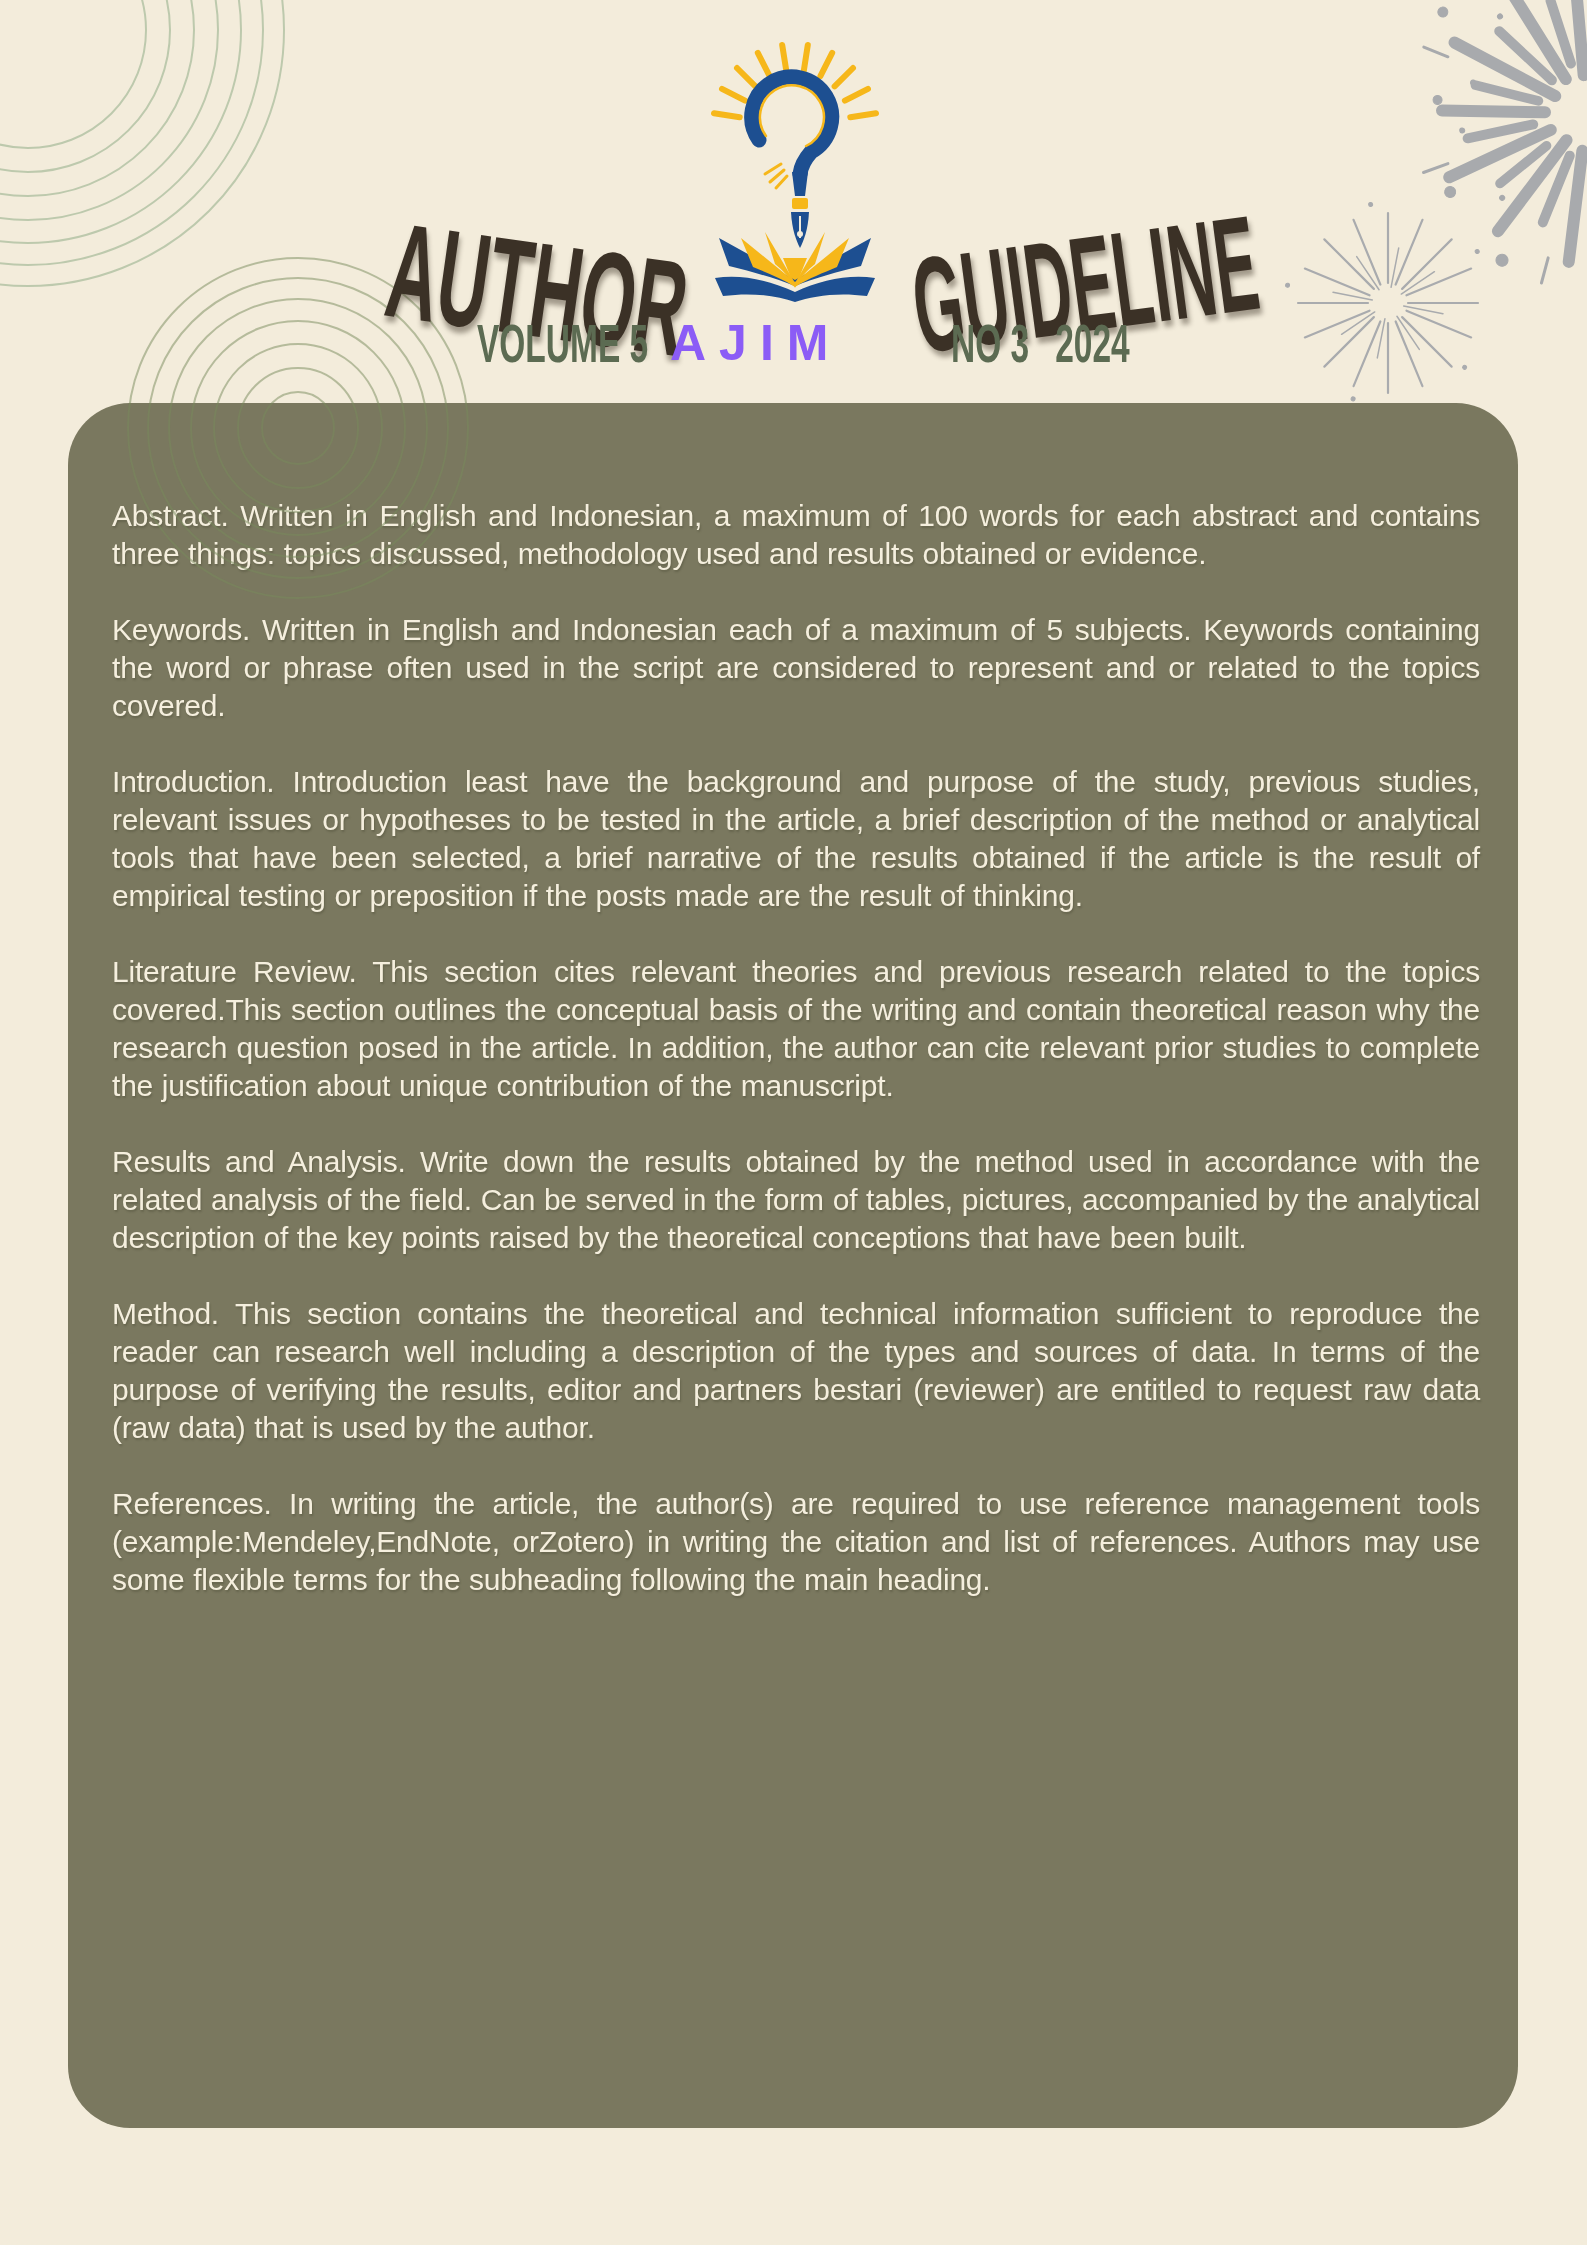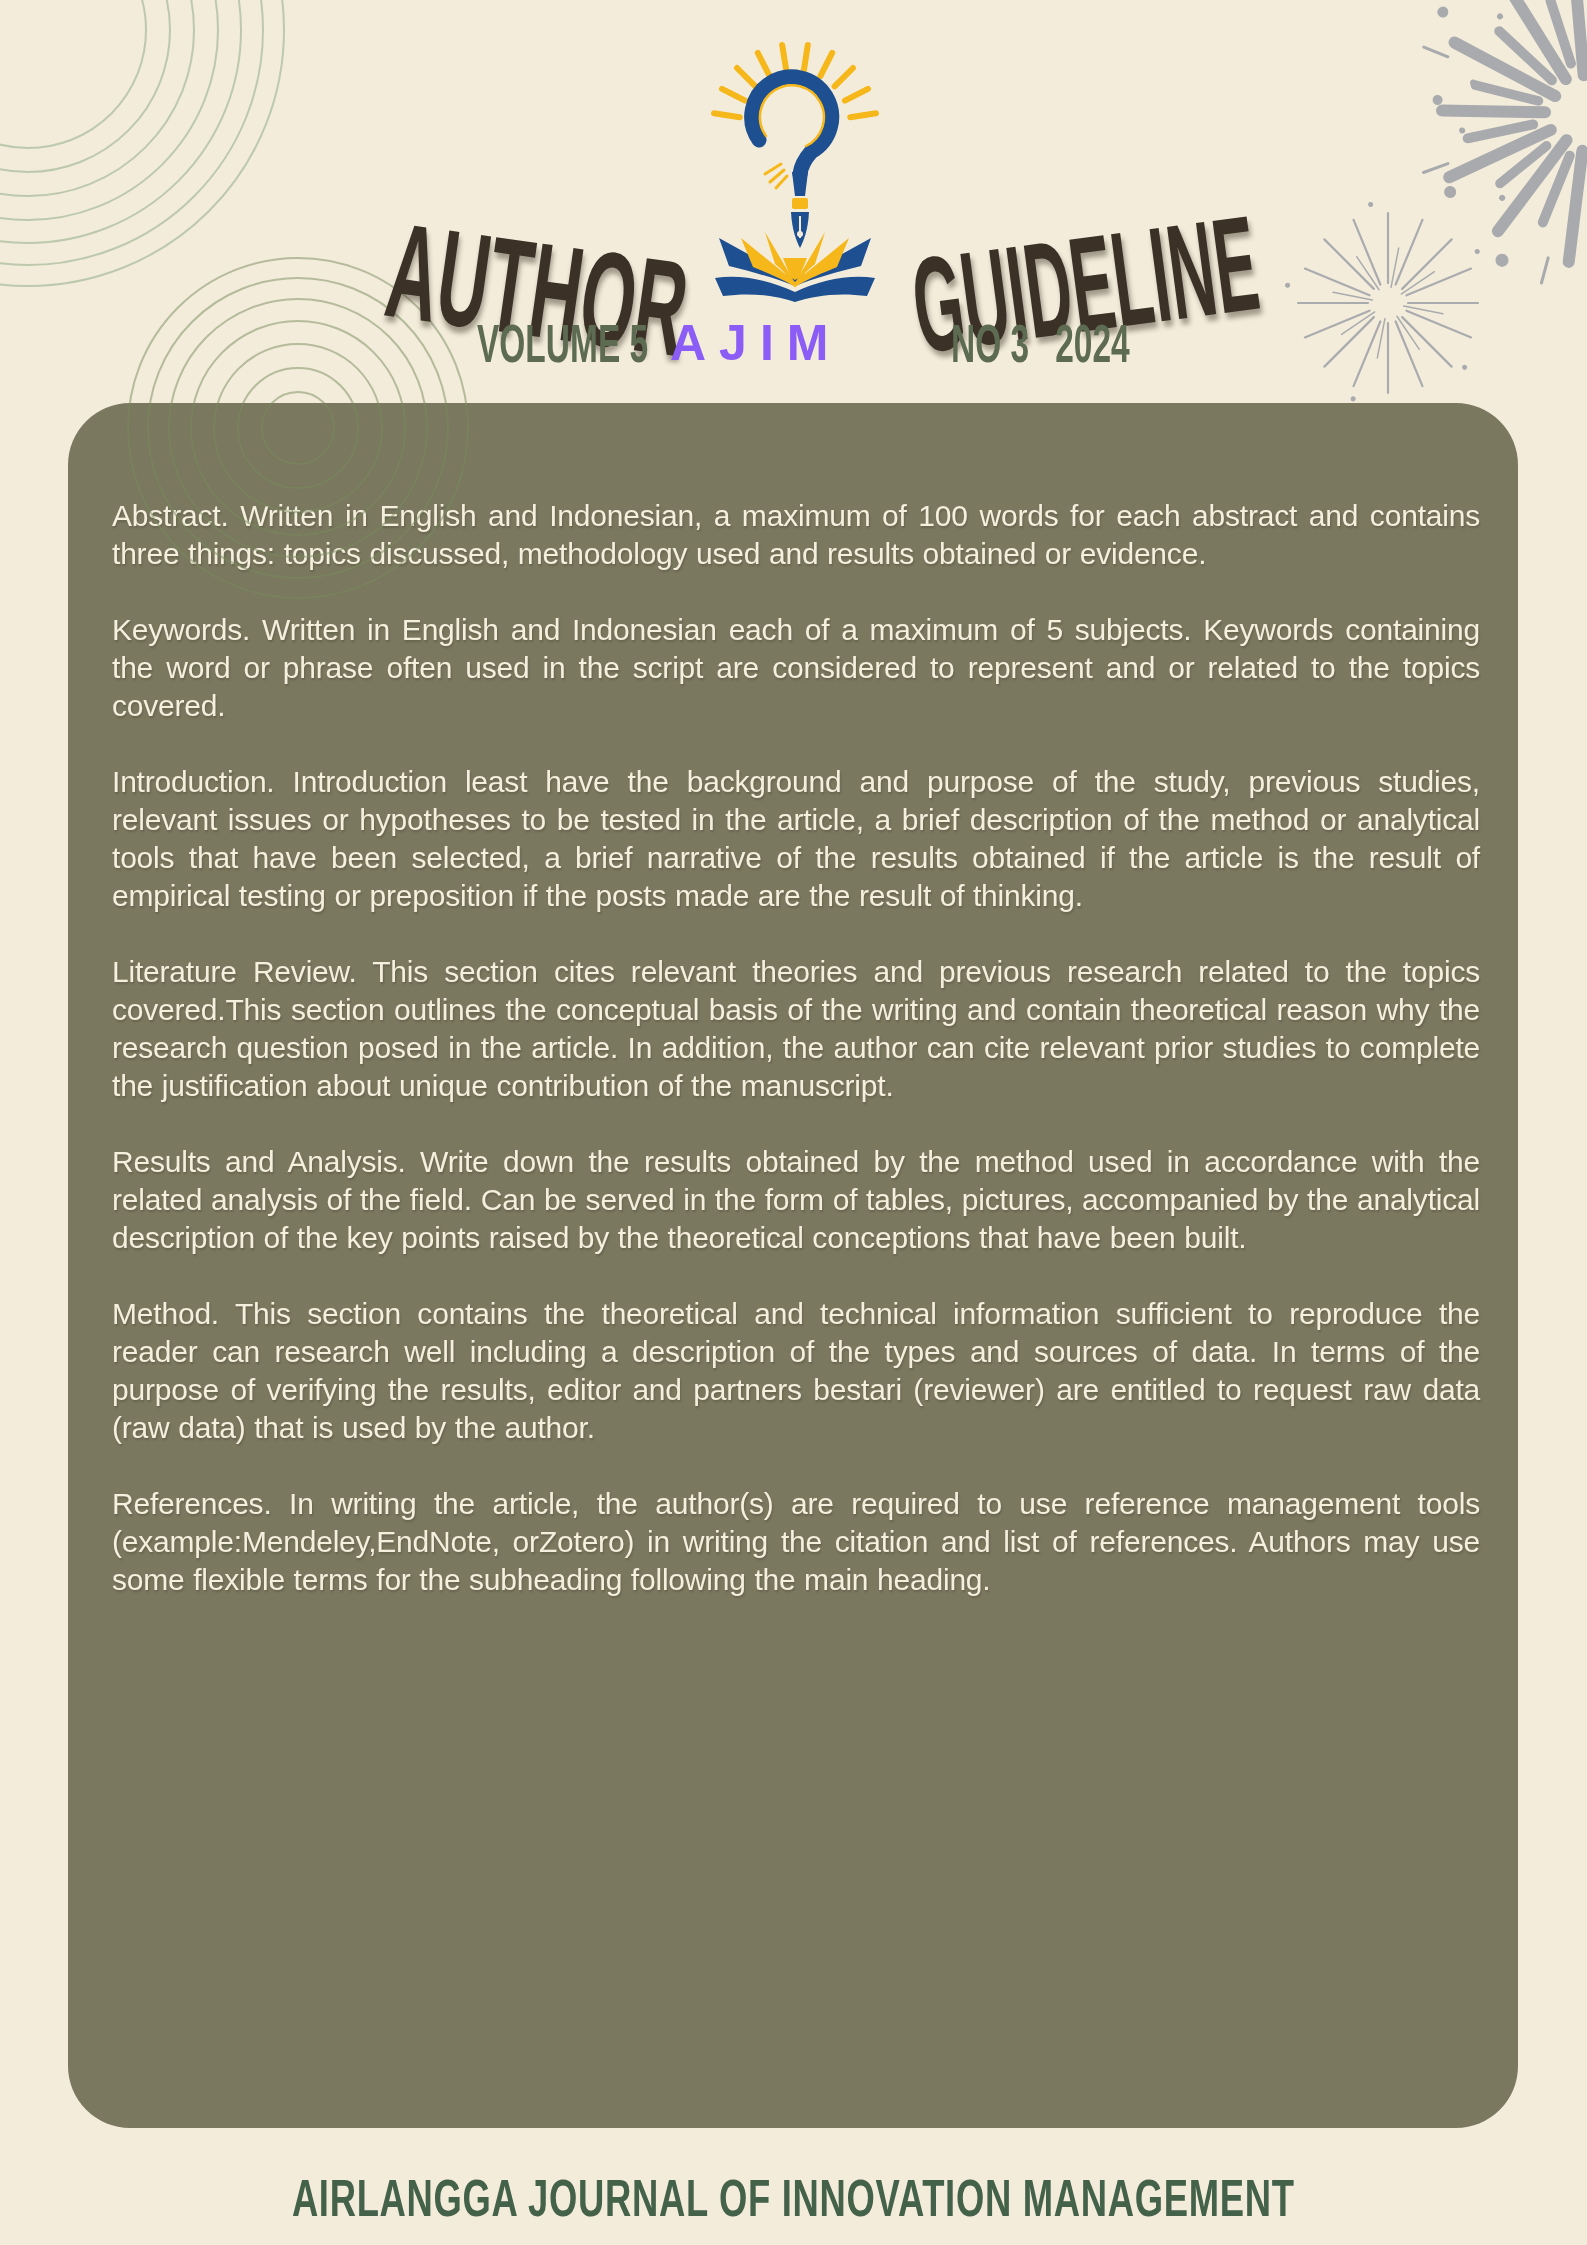--- a/index.html
+++ b/index.html
@@ -222,17 +222,14 @@
       <circle cx="180" cy="180" r="36"></circle>
         <circle cx="180" cy="180" r="60"></circle>
       <circle cx="180" cy="180" r="84"></circle>
         <circle cx="180" cy="180" r="107"></circle>
       <circle cx="180" cy="180" r="129"></circle>
         <circle cx="180" cy="180" r="150"></circle>
       <circle cx="180" cy="180" r="170"></circle>
     </g>
   </svg>
 
-  <div class="footer">
-    <span class="display">AIRLANGGA JOURNAL OF INNOVATION MANAGEMENT</span>
-  </div>
 
 </div>
 
 </body></html>

